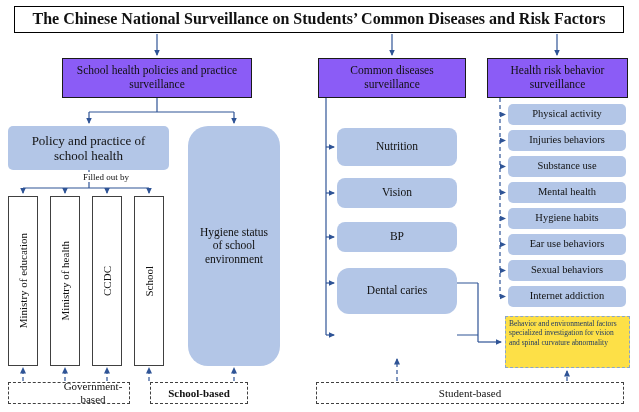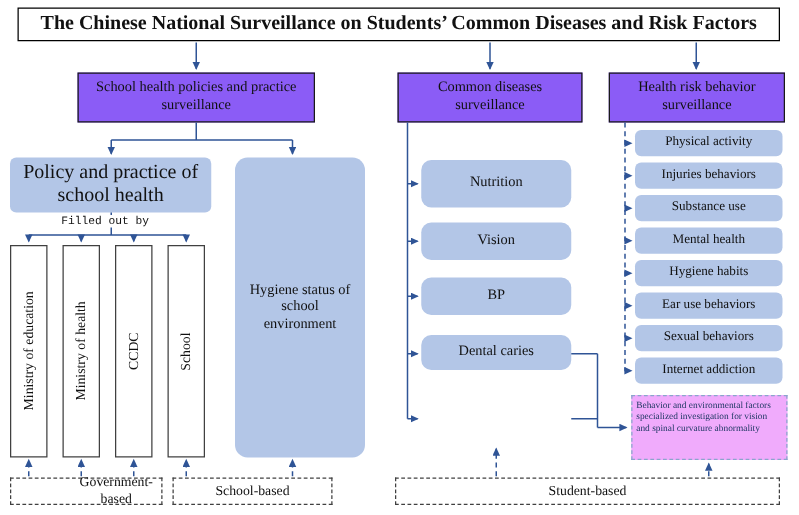--- a/index.html
+++ b/index.html
@@ -12,44 +12,44 @@
   .blue { background:var(--box-fill,#b3c6e7); }
   .dashedbox { background:#fff; border:1px dashed var(--border-dark,#404040); }
 
   .title { left:14px; top:6px; width:610px; height:27px; border:1px solid #000; font-weight:bold; font-size:16px; }
 
   .hdr { font-size:11.5px; padding:2px 6px; }
   .hdr-left   { left:62px;  top:58px; width:190px; height:40px; }
   .hdr-mid    { left:318px; top:58px; width:148px; height:40px; }
   .hdr-right  { left:487px; top:58px; width:141px; height:40px; }
 
-  .policy { left:8px; top:126px; width:161px; height:44px; border-radius:5px; font-size:16px; padding:0 8px; }
-  .filled { left:49px; top:172px; width:80px; text-align:left; font-size:9px; background:#fff; z-index:3;font-family:Liberation Mono, monospace; }
+  .policy { left:8px; top:126px; width:161px; height:44px; border-radius:5px; font-size:13px; padding:0 8px; }
+  .filled { left:49px; top:172px; width:80px; text-align:right; font-size:9px; background:#fff; z-index:3; }
 
   .org { top:196px; width:30px; height:170px; border:1px solid var(--border-dark,#404040); background:#fff; display:flex; align-items:center; justify-content:center; }
   .org span { writing-mode:vertical-rl; transform:rotate(180deg); font-size:11px; white-space:nowrap; }
   .org0 { left:8px; } .org1 { left:50px; } .org2 { left:92px; } .org3 { left:134px; }
 
-  .hygiene { left:188px; top:126px; width:104px; height:240px; border-radius:10px; font-size:11.5px; padding:0 9px; }
+  .hygiene { left:188px; top:126px; width:92px; height:240px; border-radius:20px; font-size:11.5px; padding:0 9px; }
 
   .mid-item { left:337px; width:120px; border-radius:8px; font-size:11.5px; padding:0 8px; }
   .m0 { top:128px; height:38px; }
   .m1 { top:178px; height:30px; }
   .m2 { top:222px; height:30px; }
-  .m3 { top:268px; height:28px; }
+  .m3 { top:268px; height:46px;border-radius:12px; }
   .m4 { top:314px; height:42px; }
 
   .right-item { left:508px; width:118px; height:21px; border-radius:5px; font-size:10.5px; }
   .r0{top:104px}.r1{top:130px}.r2{top:156px}.r3{top:182px}.r4{top:208px}.r5{top:234px}.r6{top:260px}.r7{top:286px}
 
-  .note { left:505px; top:316px; width:125px; height:52px; font-size:7.5px; line-height:1.25; color:#1f3864; border:1px dashed #8aa5cc; background:#f0abfc; padding:2px 3px; }
+  .note { left:505px; top:316px; width:125px; height:52px; font-size:7.5px; line-height:1.25; color:#1f3864; border:1px dashed #8aa5cc; background:#fde047; padding:2px 3px; }
 
   .footbox { top:382px; height:22px; font-size:11px; }
   .f-gov { left:8px;  width:122px;padding-left:48px; }
-  .f-sch { left:138px; width:128px; }
+  .f-sch { left:150px; width:98px;font-weight:bold; }
   .f-stu { left:316px; width:308px; }
 
   svg.wires { left:0; top:0; pointer-events:none; z-index:2; }
   .ln { fill:none; stroke:var(--line-color,#2f5496); stroke-width:1.2; }
   .ds { stroke-dasharray:4 3; }
   .ar { marker-end:url(#ah); }
   .ahp { fill:var(--line-color,#2f5496); }
 </style>
 </head>
 <body>

